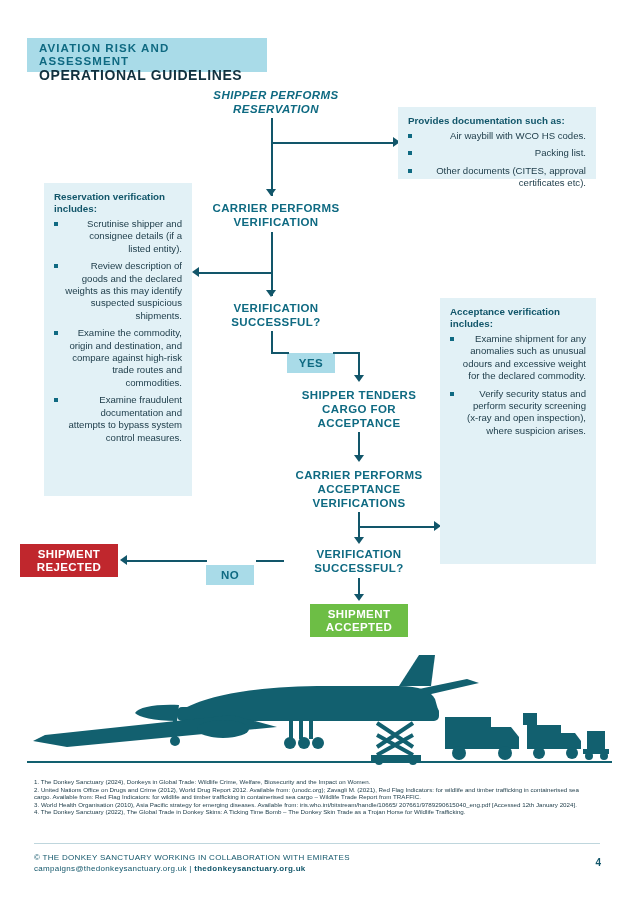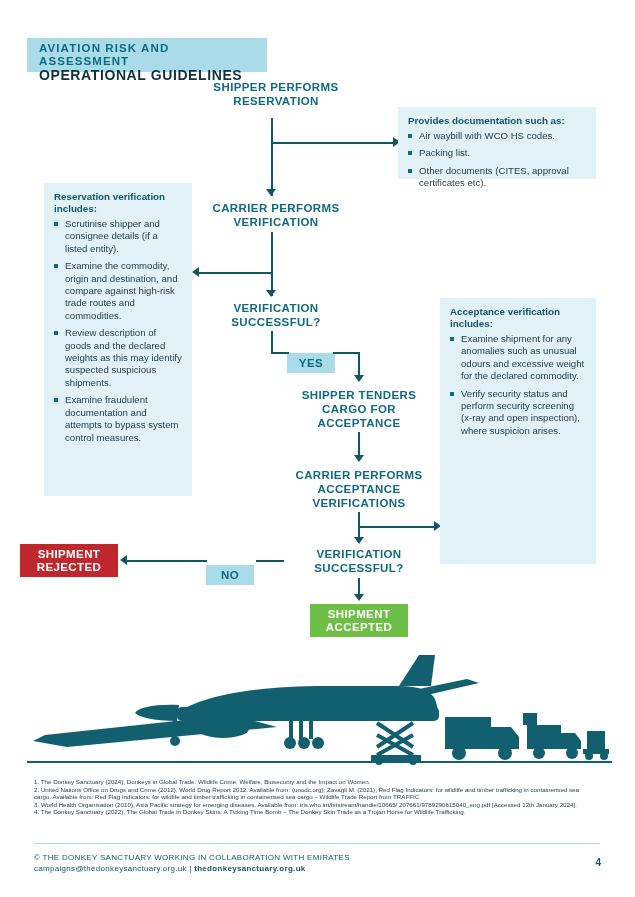--- a/index.html
+++ b/index.html
@@ -45,21 +45,21 @@
   .box{
     position:absolute;
     background:#e2f1f6;
     box-sizing:border-box;
     padding:8px 10px 10px 10px;
     font-size:9.6px;
     line-height:12.4px;
     color:#1b3a47;
   }
   .box .bt{font-weight:bold;color:#12566a;display:block;margin-bottom:3px;font-size:9.8px;line-height:12px;}
-  .box ul{margin:0;padding:0;list-style:none;}
+  .box ul{margin:0;padding:0;list-style:none;text-align:right;}
   .box li{
     position:relative;padding-left:11px;margin-bottom:5px;
   }
   .box li:before{
     content:"";position:absolute;left:0;top:4px;width:4px;height:4px;background:#0f6a82;
   }
   
   .pill{
     position:absolute;background:#a9dbe8;color:#0f6a82;font-weight:bold;
     font-size:11.5px;letter-spacing:0.5px;
@@ -116,21 +116,21 @@
 </head>
 <body>
 
 <div class="page">
 
   <div class="header">
     <div class="l1">AVIATION RISK AND ASSESSMENT</div>
     <div class="l2">OPERATIONAL GUIDELINES</div>
   </div>
 
-  <div class="node" style="left:196px;top:80px;width:160px;white-space:pre-line;">SHIPPER PERFORMS
+  <div class="node" style="left:196px;top:88px;width:160px;white-space:pre-line;font-style:italic;">SHIPPER PERFORMS
 RESERVATION</div>
 
   <div class="node" style="left:196px;top:201px;width:160px;white-space:pre-line;">CARRIER PERFORMS
 VERIFICATION</div>
 
   <div class="node" style="left:196px;top:301px;width:160px;white-space:pre-line;">VERIFICATION
 SUCCESSFUL?</div>
 
   <div class="node" style="left:284px;top:388px;width:150px;white-space:pre-line;">SHIPPER TENDERS
 CARGO FOR
@@ -189,22 +189,22 @@
       <li>Air waybill with WCO HS codes.</li>
       <li>Packing list.</li>
       <li>Other documents (CITES, approval certificates etc).</li>
     </ul>
   </div>
 
   <div class="box" style="left:44px;top:183px;width:148px;height:313px;">
     <span class="bt">Reservation verification includes:</span>
     <ul>
       <li>Scrutinise shipper and consignee details (if a listed entity).</li>
+      <li>Review description of goods and the declared weights as this may identify suspected suspicious shipments.</li>
       <li>Examine the commodity, origin and destination, and compare against high-risk trade routes and commodities.</li>
-      <li>Review description of goods and the declared weights as this may identify suspected suspicious shipments.</li>
       <li>Examine fraudulent documentation and attempts to bypass system control measures.</li>
     </ul>
   </div>
 
   <div class="box" style="left:440px;top:298px;width:156px;height:266px;">
     <span class="bt">Acceptance verification includes:</span>
     <ul>
       <li>Examine shipment for any anomalies such as unusual odours and excessive weight for the declared commodity.</li>
       <li>Verify security status and perform security screening (x-ray and open inspection), where suspicion arises.</li>
     </ul>

